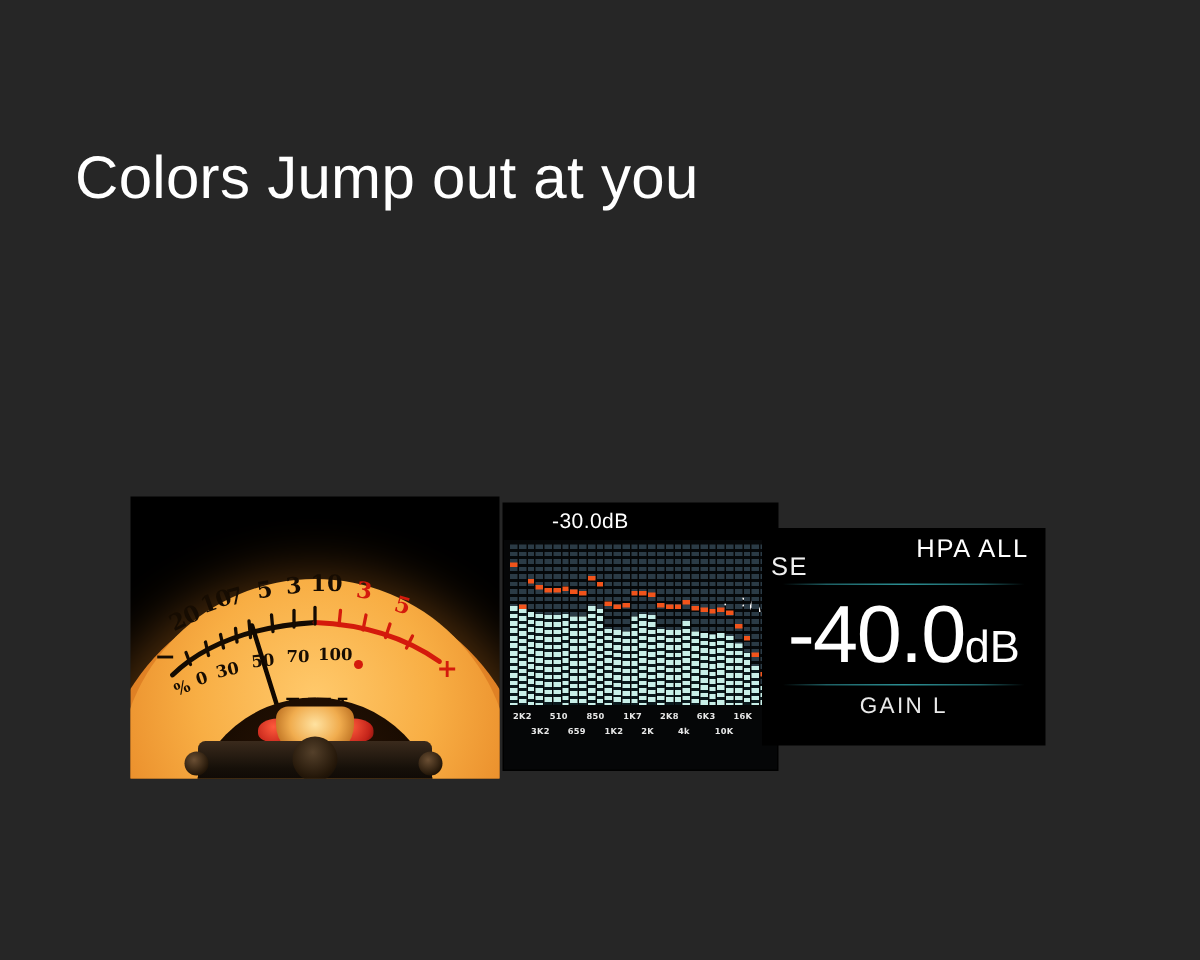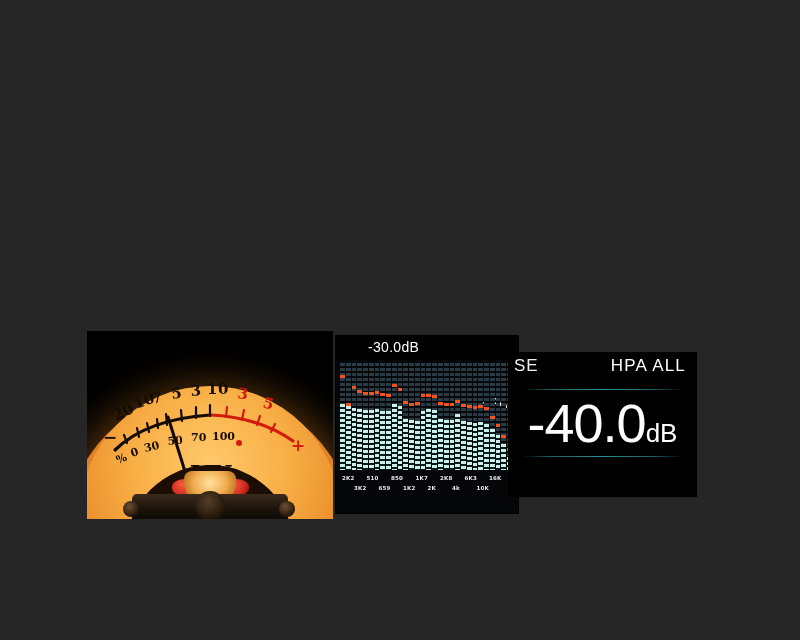--- a/index.html
+++ b/index.html
@@ -192,21 +192,21 @@
 
   
   #gain-panel {
     left: 508px; top: 352px;
     width: 189px; height: 145px;
     background: #000;
     overflow: hidden;
     z-index: 3;
   }
   #gain-src {
-    position: absolute; left: 6px; top: 4px;
+    position: absolute; left: 6px; top: 16px;
     font-size: 17px; color: #f0f0f0; letter-spacing: 1px;
   }
   #gain-mode {
     position: absolute; right: 11px; top: 4px;
     font-size: 17px; color: #ffffff; letter-spacing: 1.2px;
   }
   .rule {
     position: absolute; left: 14px; width: 161px; height: 1px;
     background: linear-gradient(to right,
       rgba(0,0,0,0) 0%, #1d5f63 18%, #2b8f93 50%, #1d5f63 82%, rgba(0,0,0,0) 100%);
@@ -219,39 +219,40 @@
     width: 189px;
     text-align: center;
     color: #ffffff;
     font-size: 54px;
     font-weight: 300;
     letter-spacing: -1px;
     line-height: 58px;
     white-space: nowrap;
   }
   #gain-value .unit {
-    font-size: 26px;
+    font-size: 30px;
     letter-spacing: 0;
     vertical-align: baseline;
   }
   #gain-label {
     position: absolute;
     left: 0; top: 110px;
     width: 189px;
     text-align: center;
     color: #e9e9e9;
     font-size: 15px;
     letter-spacing: 1.6px;
   }
 </style>
 </head>
 <body>
 
 <div id="slide">
 
+  <div class="headline">Colors Jump out at you</div>
 
 
   <div class="panel" id="vu-panel">
     <div id="vu-glow"></div>
     <div id="vu-dial"></div>
 
     <svg id="vu-scale" viewBox="0 0 246 188">
 
       <path d="M 28 119 Q 60 88 123 84" stroke="#140b02" stroke-width="3.2" fill="none" stroke-linecap="round"></path>
 
@@ -476,15 +477,16 @@
   <div class="panel" id="gain-panel">
     <span id="gain-src">SE</span>
     <span id="gain-mode">HPA ALL</span>
 
     <div class="rule" id="rule-top"></div>
 
     <div id="gain-value"><span>-40.0</span><span class="unit">dB</span></div>
 
     <div class="rule" id="rule-bottom"></div>
 
+    <div id="gain-label">GAIN L</div>
   </div>
 
 </div>
 
 </body></html>

